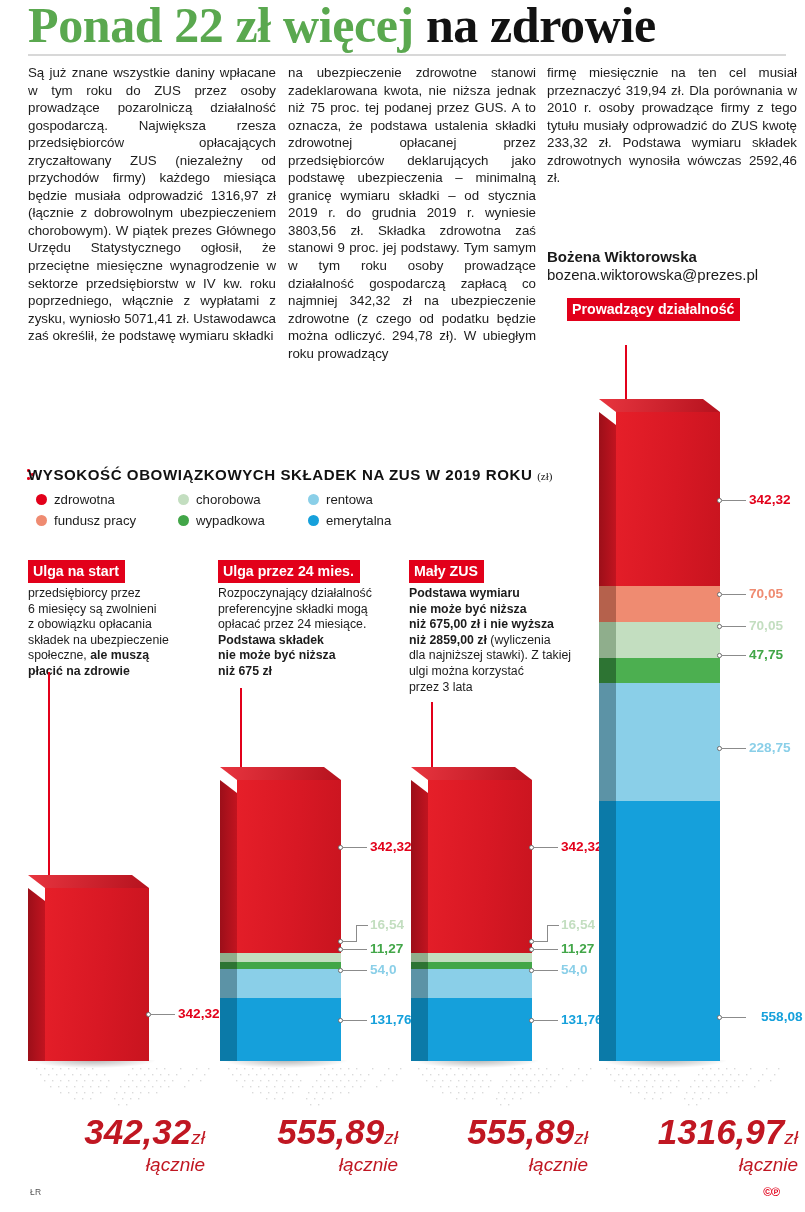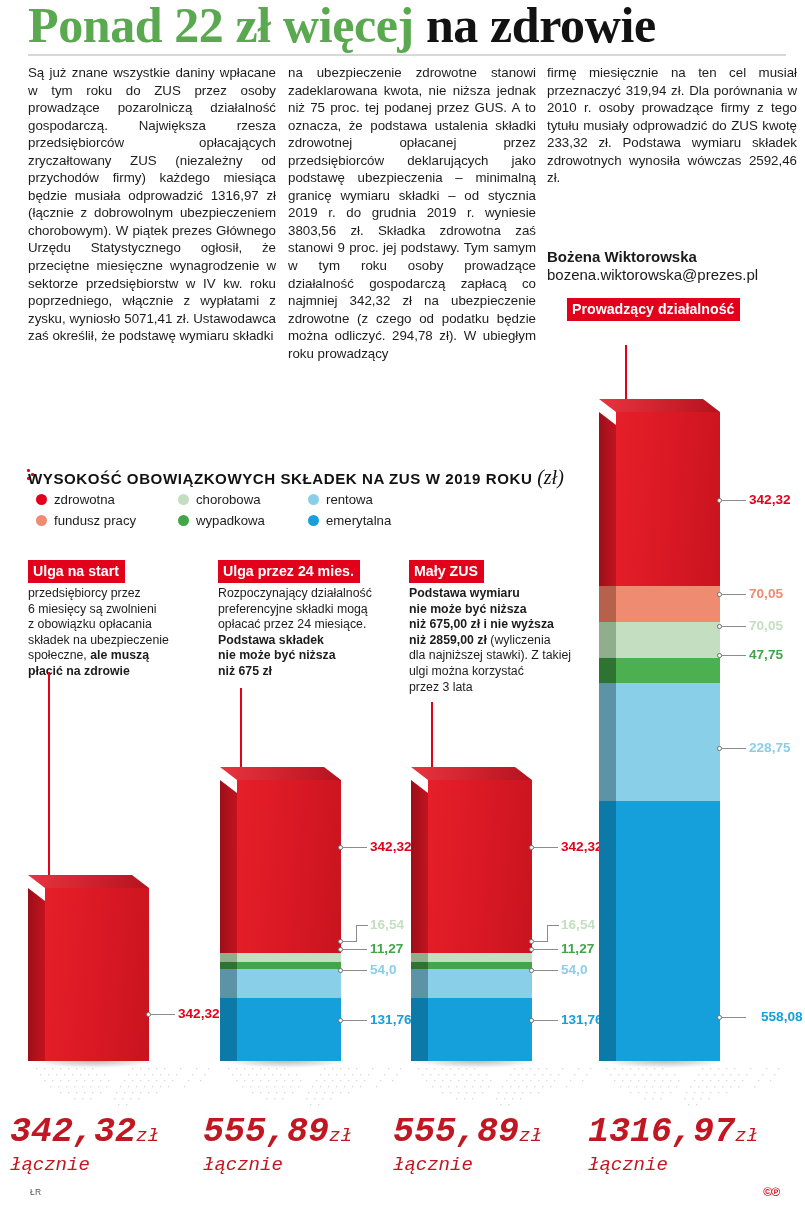--- a/index.html
+++ b/index.html
@@ -51,22 +51,22 @@
   #sec-title {
     position:absolute; left:28px; top:466px;
     font-size:15.1px; font-weight:bold;
     letter-spacing:0.55px;
     color:#111;
     white-space:nowrap;
   }
   #sec-title .caps { text-transform:uppercase; }
   #sec-title .unit {
     font-family:"Liberation Serif", serif;
-    font-style:italic; font-weight:normal;
-    letter-spacing:0; font-size:20px;
+    font-weight:normal;
+    letter-spacing:0; font-size:11px;
   }
   #sec-dots {
     position:absolute; left:27px; top:468px; width:8px; height:14px;
   }
   #sec-dots i {
     position:absolute; width:2.6px; height:2.6px; background:#e2001a; border-radius:50%;
   }
   #sec-dots i:nth-child(1){ left:0; top:1px; }
   #sec-dots i:nth-child(2){ left:4px; top:5px; }
   #sec-dots i:nth-child(3){ left:0; top:9px; }
@@ -138,23 +138,23 @@
   .vdot {
     position:absolute; width:4.5px; height:4.5px; border-radius:50%;
     border:1px solid #6e6e6e; background:#fff;
   }
 
   
   .basemap { position:absolute; width:190px; height:48px; opacity:0.55; }
 
   
   .total {
-    position:absolute; width:195px; text-align:left;
+    position:absolute; width:195px; text-align:right;
     color:#c01722;
-    font-family:Liberation Mono, monospace;
+    font-family:Liberation Sans, sans-serif;
   }
   .total .num { font-size:35px; font-style:italic; font-weight:bold; letter-spacing:0px;}
   .total .zl  { font-size:19px; font-style:italic; font-weight:normal; }
   .total .sub { display:block; font-size:19px; font-style:italic; margin-top:2px; }
 
   
   #foot-left {
     position:absolute; left:30px; top:1187px;
     font-size:8.5px; color:#555; letter-spacing:0.3px;
   }

